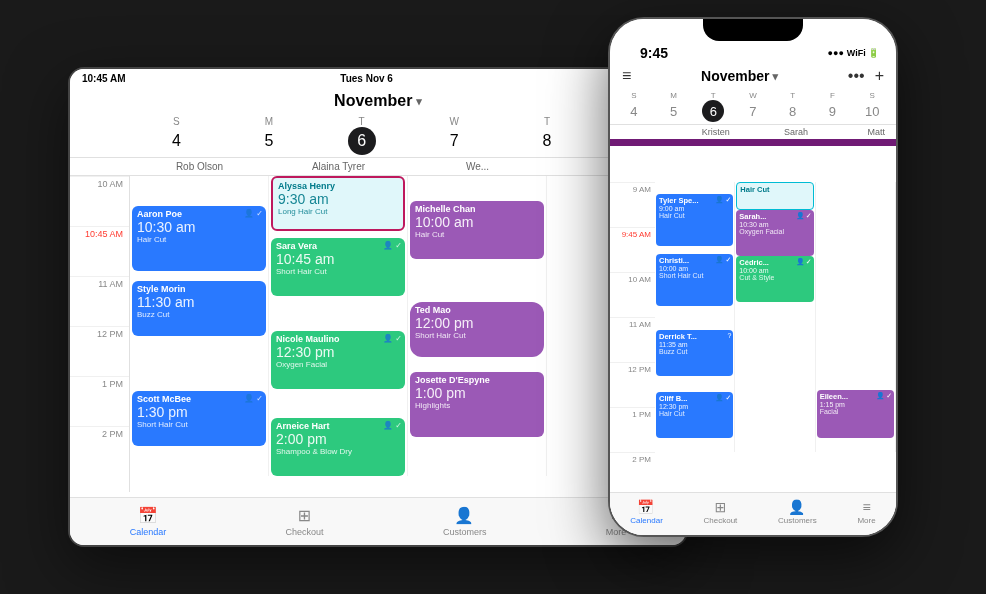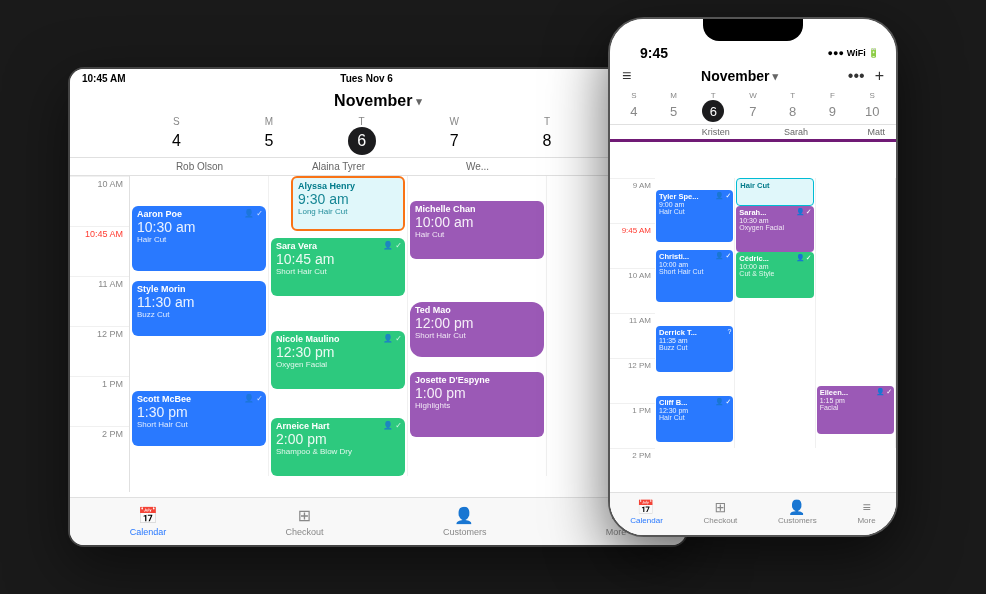--- a/index.html
+++ b/index.html
@@ -158,21 +158,21 @@
       right: 2px;
     }
     .t-event .ev-name { font-weight: 700; font-size: 9px; }
     .t-event .ev-time { font-size: 14px; opacity: 0.9; }
     .t-event .ev-service { font-size: 8px; opacity: 0.85; }
     .t-event .ev-actions { position: absolute; top: 3px; right: 3px; display: flex; gap: 2px; }
     .t-event .ev-actions .act-icon { font-size: 8px; opacity: 0.8; }
     .bg-blue { background: #2979ff; }
     .bg-green { background: #2dc97e; }
     .bg-purple { background: #9b59b6; }
-    .bg-outline-teal { background: #e0f7fa; border: 2px solid #f97316; color: #007a8a; margin-left: 20px; }
+    .bg-outline-teal { background: #e0f7fa; border: 2px solid #be185d; color: #007a8a; }
 
     
     .tablet-bottom-nav {
       position: absolute;
       bottom: 0;
       left: 0;
       right: 0;
       display: flex;
       justify-content: space-around;
       align-items: center;
@@ -275,21 +275,21 @@
       border-radius: 50%;
     }
     .phone-week-header .ph-day .ph-num.today {
       background: #1c1c1e;
       color: #fff;
     }
     
     .phone-staff-row {
       display: grid;
       grid-template-columns: 45px repeat(3, 1fr);
-      border-bottom: 3px solid #701a75;
+      border-bottom: 7px solid #701a75;
       padding: 2px 0;
       gap: 41px;
     }
     .phone-staff-row .ph-staff {
       text-align: center;
       font-size: 9px;
       color: #666;
     }
     
     .phone-cal-body {
@@ -653,21 +653,21 @@
             <div class="ph-ev-service">Short Hair Cut</div>
           </div>
           <div class="ph-event bg-blue" style="top:148px;height:46px;">
             <div class="ph-ev-actions">
               <span style="font-size:7px;">?</span>
             </div>
             <div class="ph-ev-name">Derrick T...</div>
             <div class="ph-ev-time">11:35 am</div>
             <div class="ph-ev-service">Buzz Cut</div>
           </div>
-          <div class="ph-event bg-blue" style="top:218px;height:46px;">
+          <div class="ph-event bg-blue" style="top:210px;height:46px;">
             <div class="ph-ev-actions">
               <span style="font-size:7px;">👤</span>
               <span style="font-size:7px;">✓</span>
             </div>
             <div class="ph-ev-name">Cliff B...</div>
             <div class="ph-ev-time">12:30 pm</div>
             <div class="ph-ev-service">Hair Cut</div>
           </div>
         </div>
 

